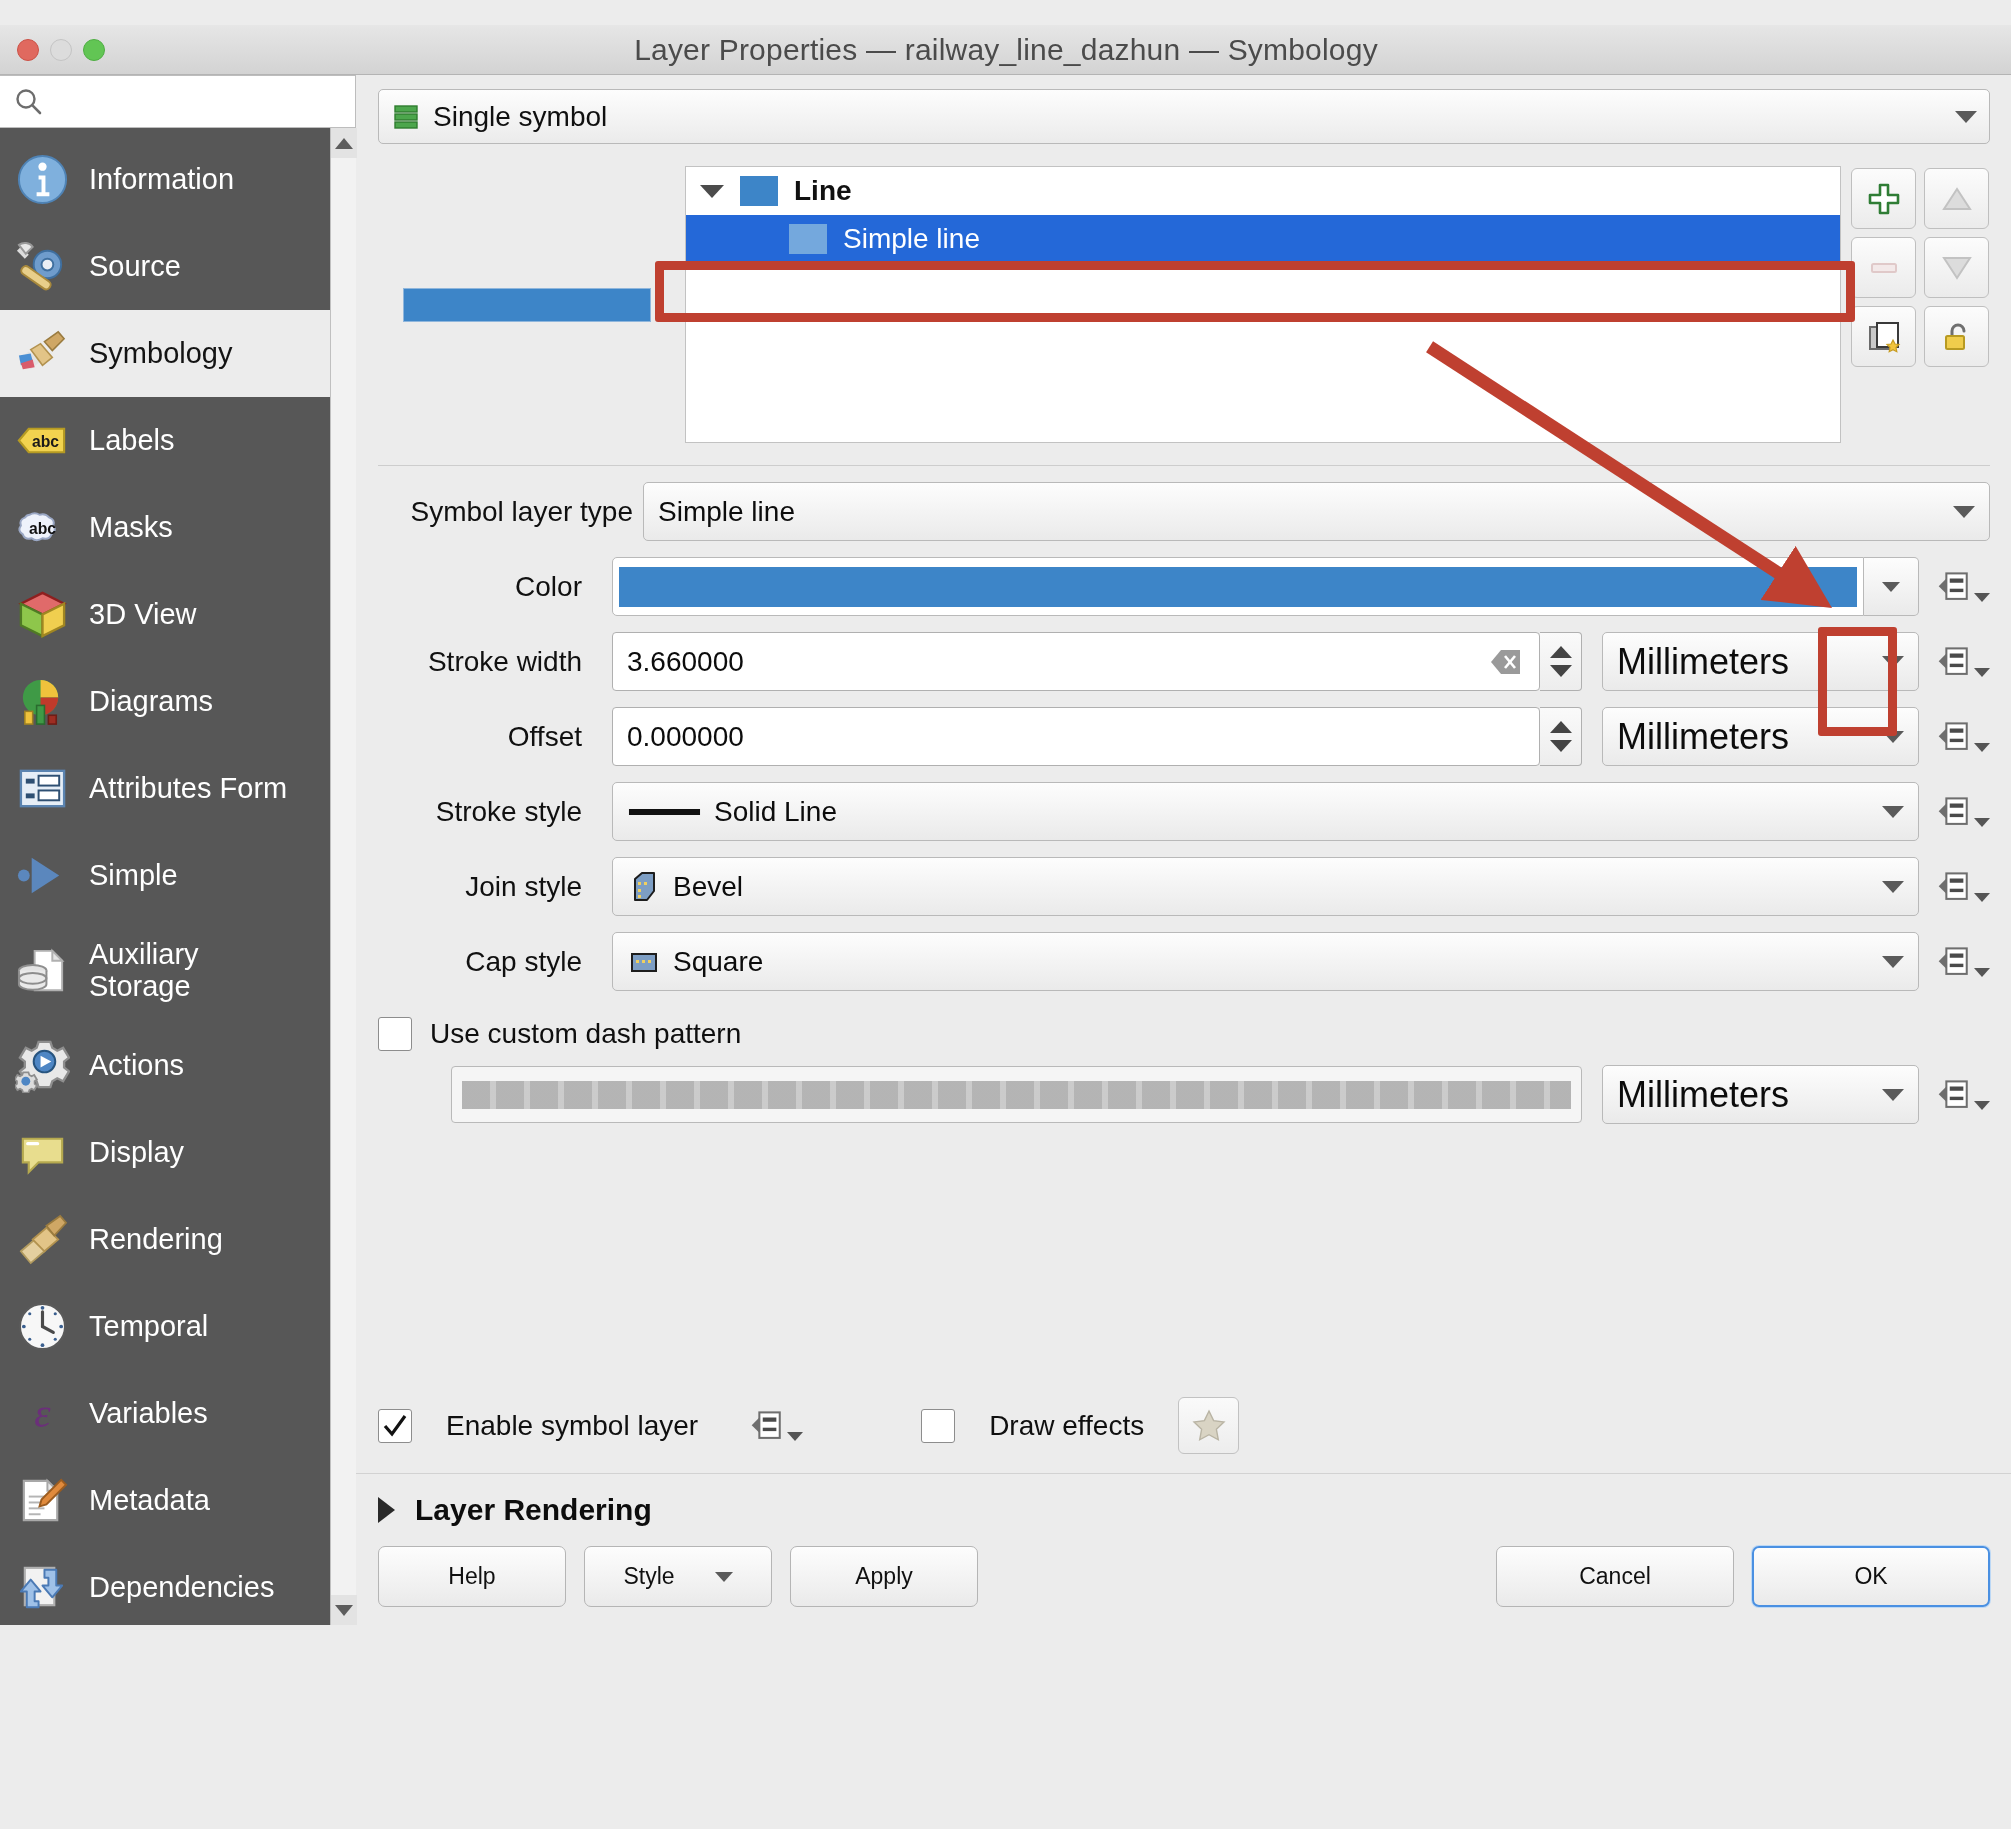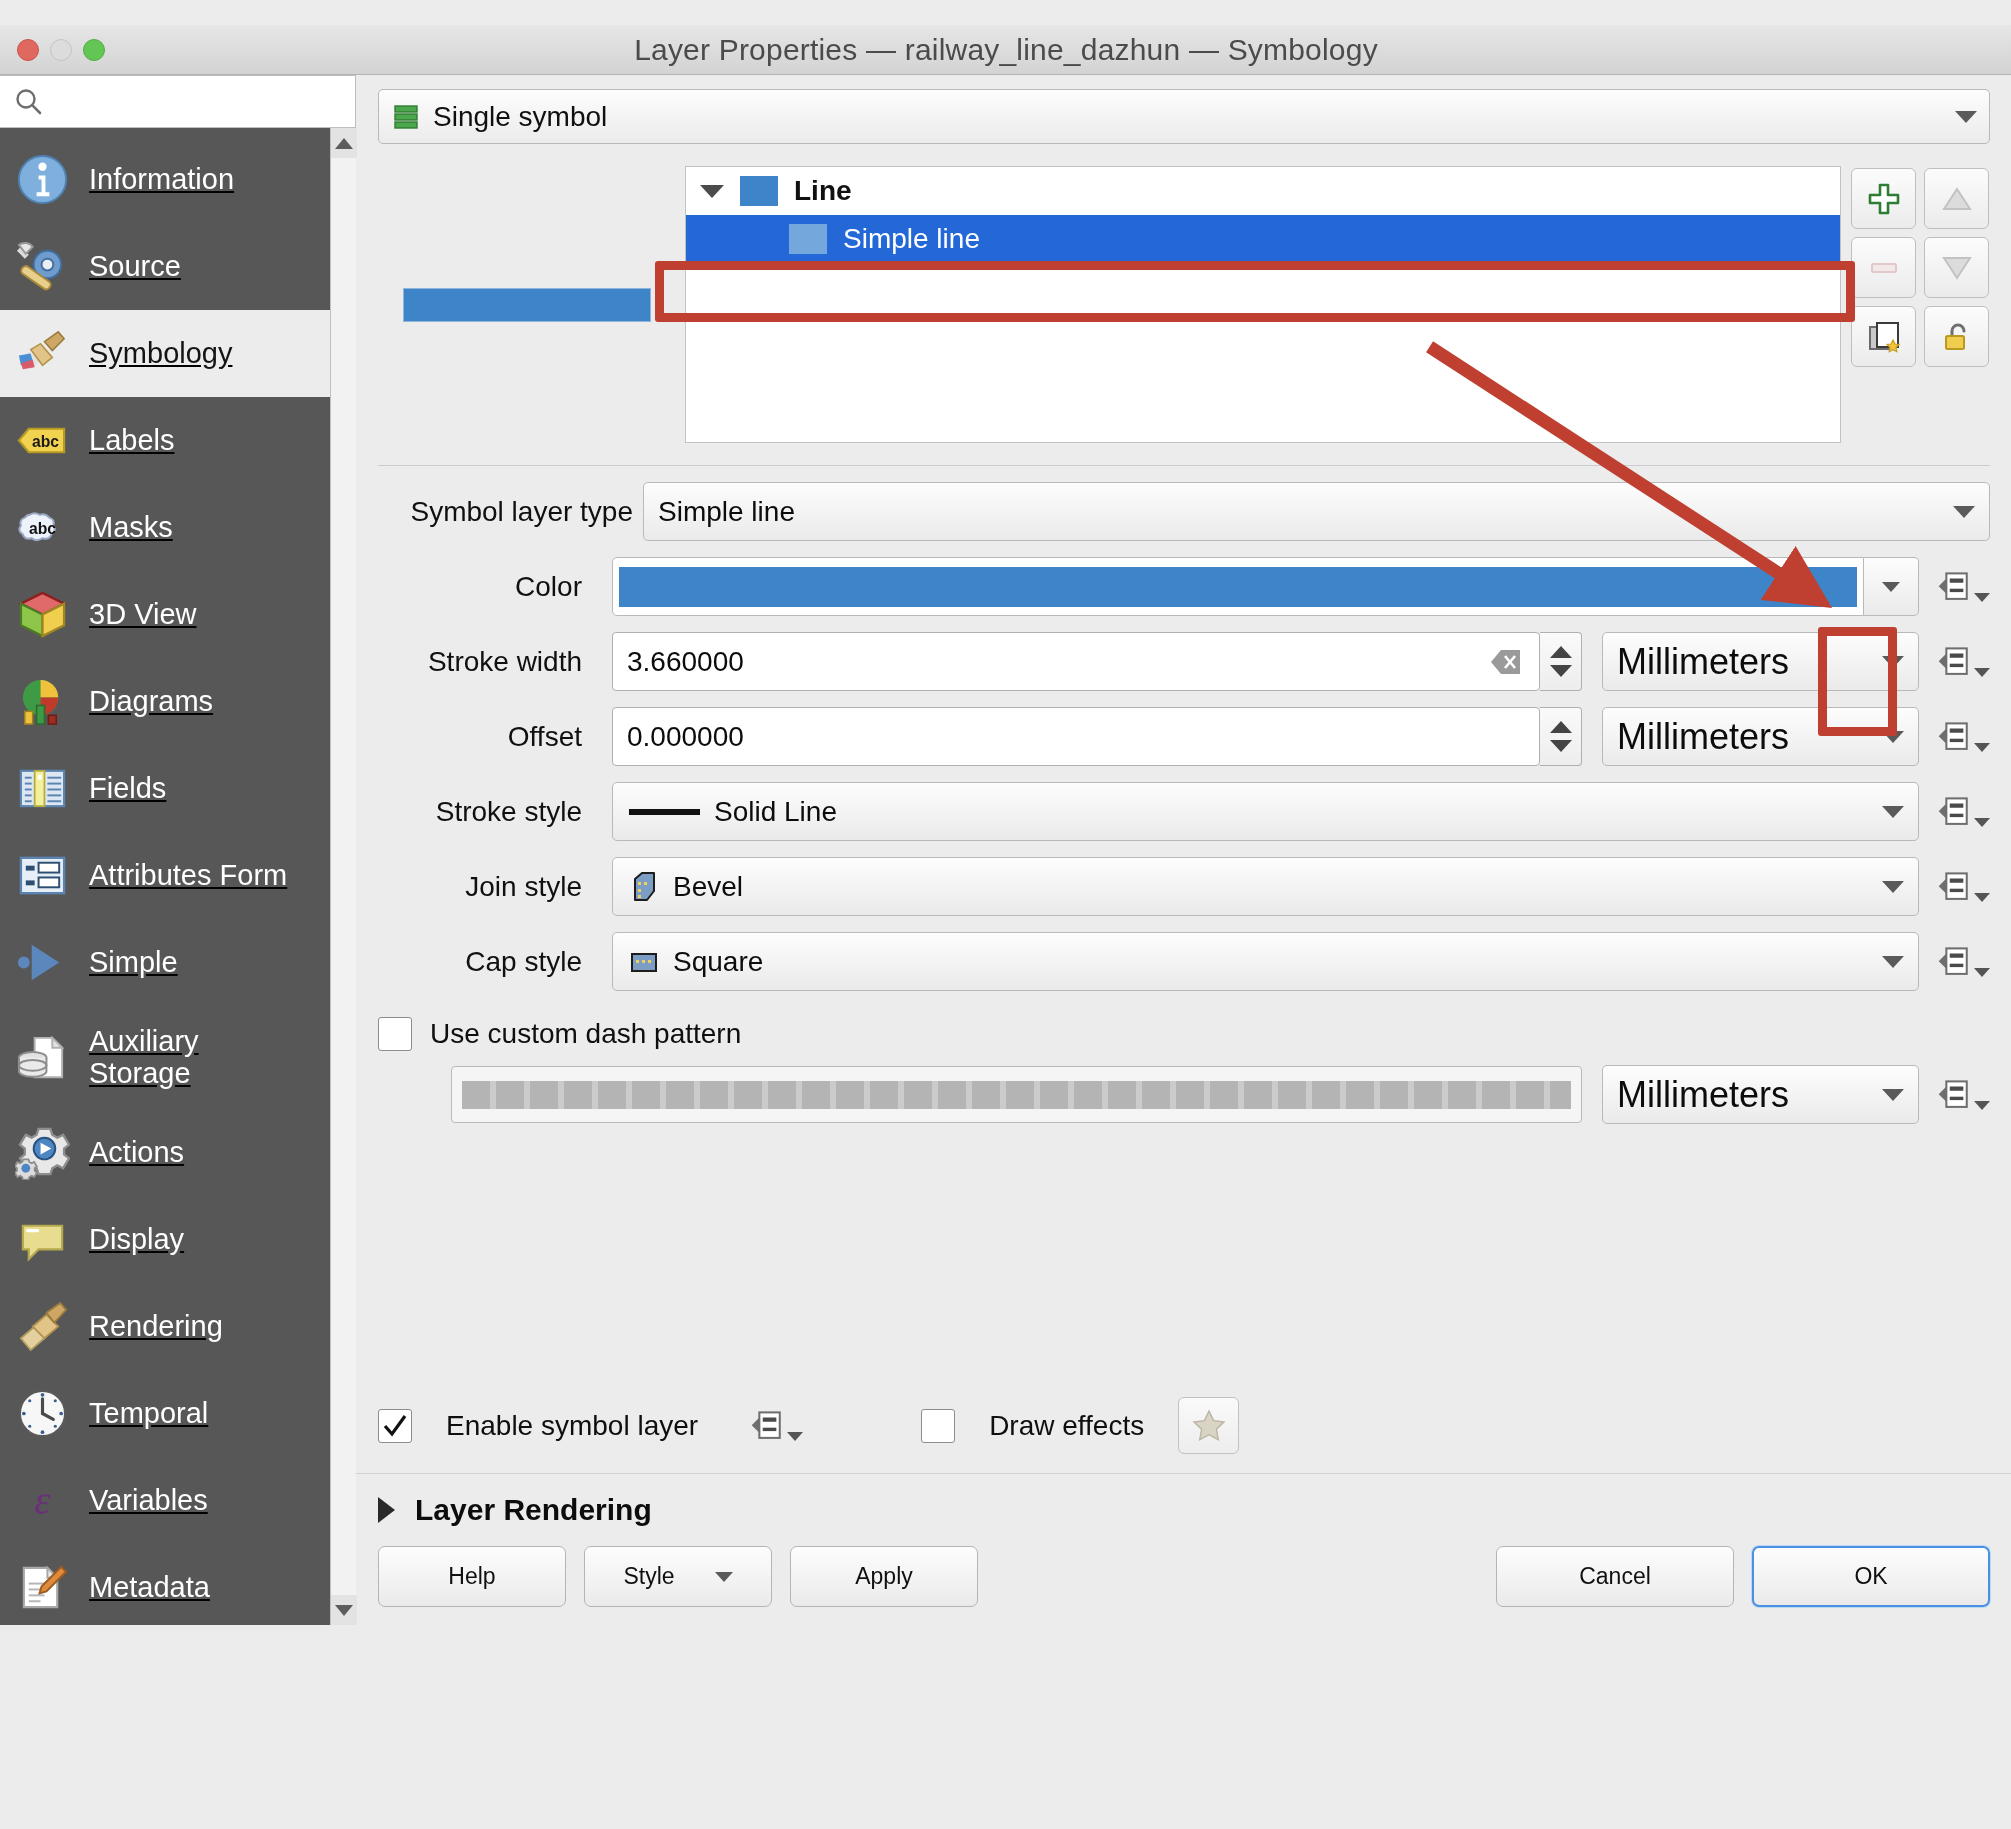--- a/index.html
+++ b/index.html
@@ -35,21 +35,20 @@
 
   
   .body { flex: 1 1 auto; display: flex; min-height: 0; position: relative; }
 
   
   .leftpanel {
     width: 356px; flex: 0 0 356px;
     display: flex; flex-direction: column;
     background: #14532d;
     position: relative;
-    text-decoration: underline;
   }
   .searchbox {
     height: 53px; flex: 0 0 53px;
     background: #ffffff; border: 1px solid #bdbdbd; border-left: none;
     display: flex; align-items: center; padding-left: 14px;
   }
   .search-icon { width: 30px; height: 30px; position: relative; flex: 0 0 30px;}
   .search-icon svg { display:block; }
   .search-input {
     border: none; outline: none; flex: 1 1 auto;
@@ -346,42 +345,20 @@
                 <svg width="55" height="55" viewBox="0 0 56 56">
                   <path d="M26 6 a18 18 0 1 0 0 36 a18 18 0 1 0 0-36z" fill="#3f9a46"></path>
                   <path d="M26 24 L26 6 a18 18 0 0 1 18 18z" fill="#f0c23c"></path>
                   <path d="M26 24 L44 24 a18 18 0 0 1 -18 18z" fill="#c03a2b"></path>
                   <rect x="10" y="38" width="8" height="13" fill="#f0c23c" stroke="#9d8024" stroke-width="1.6"></rect>
                   <rect x="22" y="32" width="8" height="19" fill="#3f9a46" stroke="#2a6b2f" stroke-width="1.6"></rect>
                   <rect x="34" y="42" width="8" height="9" fill="#9d2d22" stroke="#6e1d16" stroke-width="1.6"></rect>
                 </svg>
               </span>
               <span class="navlabel">Diagrams</span>
-            </div>
-            <div class="navitem">
-              <span class="navicon">
-                <svg width="55" height="55" viewBox="0 0 56 56">
-                  <rect x="6" y="10" width="44" height="36" fill="#dde7f3" stroke="#5b84b1" stroke-width="2.2"></rect>
-                  <rect x="20" y="10" width="10" height="36" fill="#f4ef9c" stroke="#b4ab3c" stroke-width="1.8"></rect>
-                  <rect x="23" y="14" width="4" height="5" fill="#fff"></rect>
-                  <g stroke="#5b84b1" stroke-width="2">
-                    <line x1="33" y1="17" x2="47" y2="17"></line>
-                    <line x1="33" y1="23" x2="47" y2="23"></line>
-                    <line x1="33" y1="29" x2="47" y2="29"></line>
-                    <line x1="33" y1="35" x2="47" y2="35"></line>
-                    <line x1="33" y1="41" x2="47" y2="41"></line>
-                    <line x1="10" y1="17" x2="17" y2="17"></line>
-                    <line x1="10" y1="23" x2="17" y2="23"></line>
-                    <line x1="10" y1="29" x2="17" y2="29"></line>
-                    <line x1="10" y1="35" x2="17" y2="35"></line>
-                    <line x1="10" y1="41" x2="17" y2="41"></line>
-                  </g>
-                </svg>
-              </span>
-              <span class="navlabel">Fields</span>
             </div>
             <div class="navitem">
               <span class="navicon">
                 <svg width="55" height="55" viewBox="0 0 56 56">
                   <rect x="6" y="10" width="44" height="36" fill="#e6eef7" stroke="#5b84b1" stroke-width="2.4"></rect>
                   <rect x="11" y="18" width="9" height="5" fill="#2e4f72"></rect>
                   <rect x="24" y="15" width="21" height="10" fill="#fff" stroke="#2e4f72" stroke-width="2"></rect>
                   <rect x="11" y="33" width="9" height="5" fill="#2e4f72"></rect>
                   <rect x="24" y="30" width="21" height="10" fill="#fff" stroke="#2e4f72" stroke-width="2"></rect>
                 </svg>

